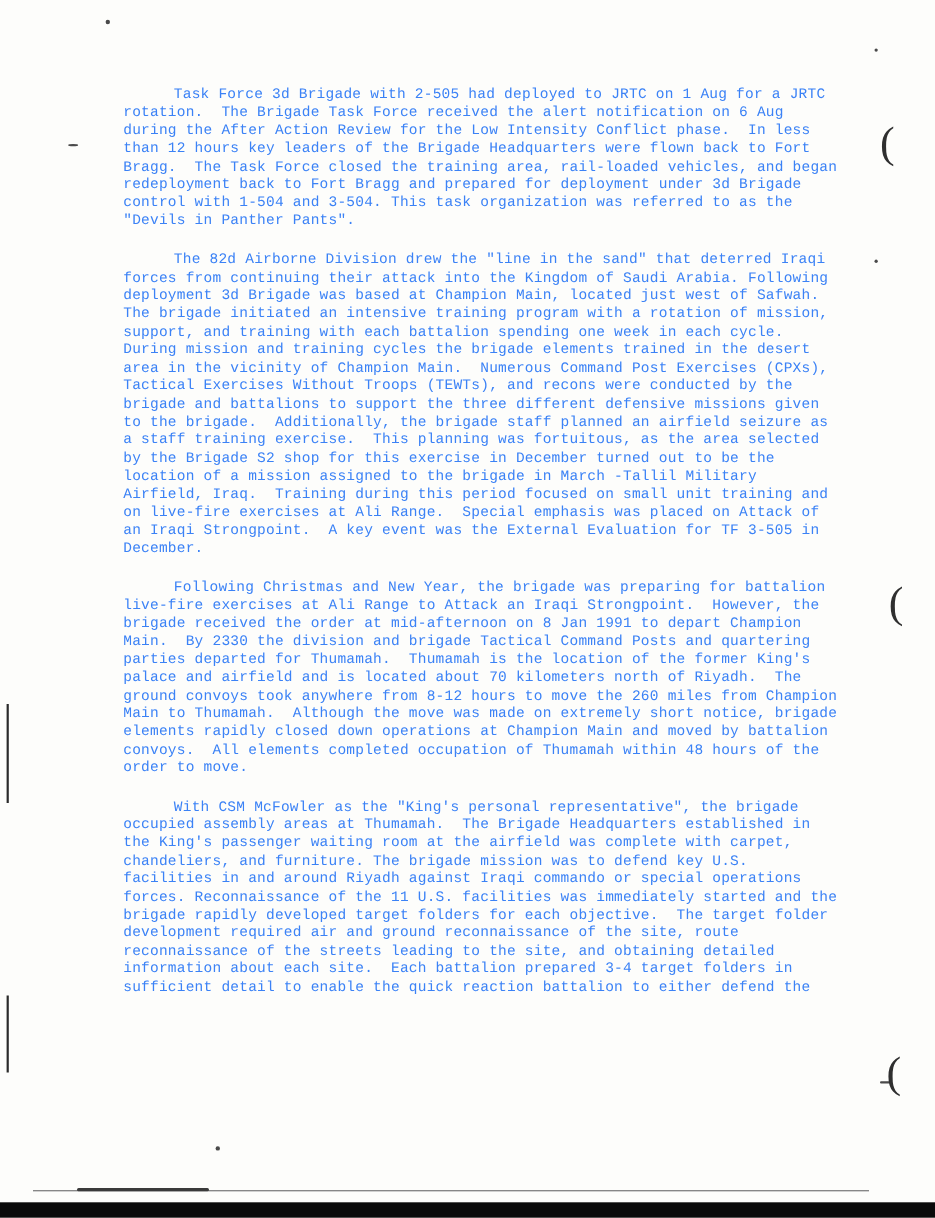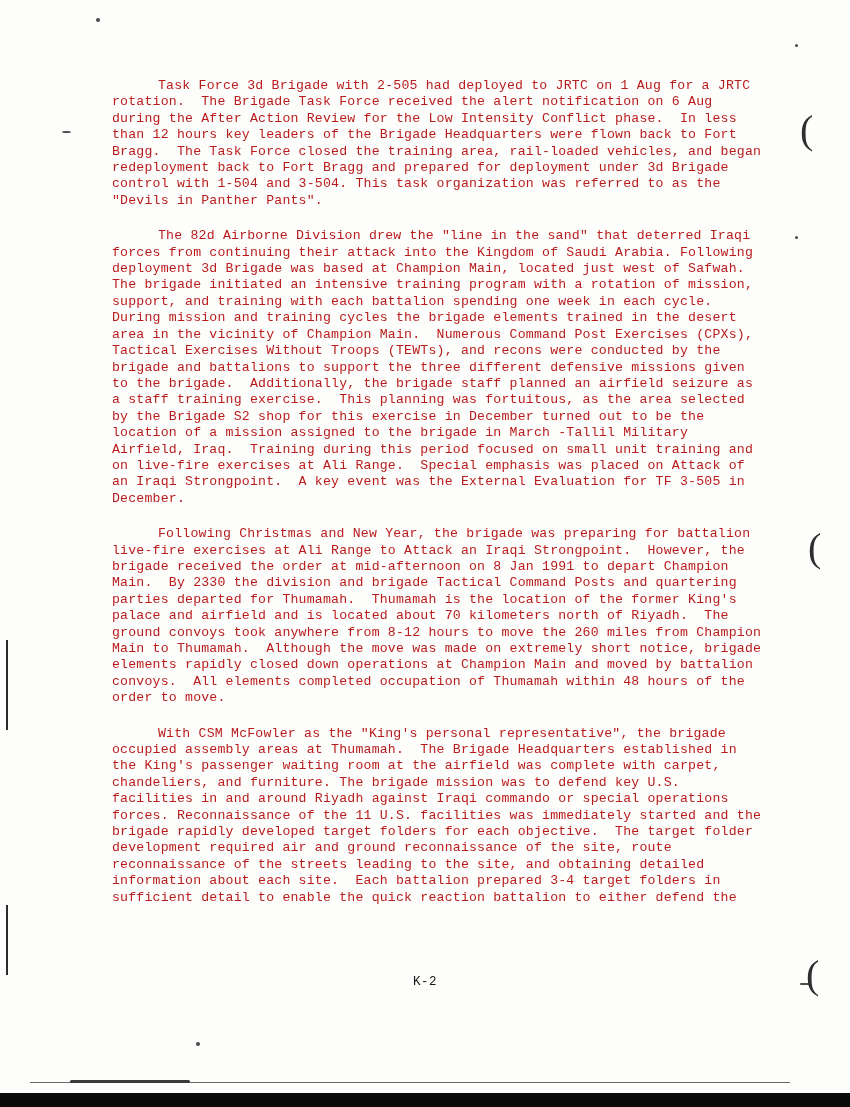--- a/index.html
+++ b/index.html
@@ -86,21 +86,21 @@
     left: 112px;
     top: 78px;
     width: 650px;
   }
 
   p.para {
     margin: 0 0 19px 0;
     font-size: 13.2px;
     line-height: 16.4px;
     letter-spacing: 0.2px;
-    color: #b91c1c;
+    color: #3b82f6;
     white-space: pre-wrap;
     text-indent: 46px;
     font-family: Liberation Mono, monospace;
   }
 
   .page-number {
     position: absolute;
     left: 0;
     right: 0;
     top: 975px;
@@ -130,17 +130,16 @@
   <div class="edge-left-mark m1"></div>
   <div class="edge-left-mark m2"></div>
 
   <div class="content">
     <p class="para">Task Force 3d Brigade with 2-505 had deployed to JRTC on 1 Aug for a JRTC rotation.  The Brigade Task Force received the alert notification on 6 Aug during the After Action Review for the Low Intensity Conflict phase.  In less than 12 hours key leaders of the Brigade Headquarters were flown back to Fort Bragg.  The Task Force closed the training area, rail-loaded vehicles, and began redeployment back to Fort Bragg and prepared for deployment under 3d Brigade control with 1-504 and 3-504. This task organization was referred to as the "Devils in Panther Pants".</p>
     <p class="para">The 82d Airborne Division drew the "line in the sand" that deterred Iraqi forces from continuing their attack into the Kingdom of Saudi Arabia. Following deployment 3d Brigade was based at Champion Main, located just west of Safwah.  The brigade initiated an intensive training program with a rotation of mission, support, and training with each battalion spending one week in each cycle.  During mission and training cycles the brigade elements trained in the desert area in the vicinity of Champion Main.  Numerous Command Post Exercises (CPXs), Tactical Exercises Without Troops (TEWTs), and recons were conducted by the brigade and battalions to support the three different defensive missions given to the brigade.  Additionally, the brigade staff planned an airfield seizure as a staff training exercise.  This planning was fortuitous, as the area selected by the Brigade S2 shop for this exercise in December turned out to be the location of a mission assigned to the brigade in March -Tallil Military Airfield, Iraq.  Training during this period focused on small unit training and on live-fire exercises at Ali Range.  Special emphasis was placed on Attack of an Iraqi Strongpoint.  A key event was the External Evaluation for TF 3-505 in December.</p>
     <p class="para">Following Christmas and New Year, the brigade was preparing for battalion live-fire exercises at Ali Range to Attack an Iraqi Strongpoint.  However, the brigade received the order at mid-afternoon on 8 Jan 1991 to depart Champion Main.  By 2330 the division and brigade Tactical Command Posts and quartering parties departed for Thumamah.  Thumamah is the location of the former King's palace and airfield and is located about 70 kilometers north of Riyadh.  The ground convoys took anywhere from 8-12 hours to move the 260 miles from Champion Main to Thumamah.  Although the move was made on extremely short notice, brigade elements rapidly closed down operations at Champion Main and moved by battalion convoys.  All elements completed occupation of Thumamah within 48 hours of the order to move.</p>
     <p class="para">With CSM McFowler as the "King's personal representative", the brigade occupied assembly areas at Thumamah.  The Brigade Headquarters established in the King's passenger waiting room at the airfield was complete with carpet, chandeliers, and furniture. The brigade mission was to defend key U.S. facilities in and around Riyadh against Iraqi commando or special operations forces. Reconnaissance of the 11 U.S. facilities was immediately started and the brigade rapidly developed target folders for each objective.  The target folder development required air and ground reconnaissance of the site, route reconnaissance of the streets leading to the site, and obtaining detailed information about each site.  Each battalion prepared 3-4 target folders in sufficient detail to enable the quick reaction battalion to either defend the</p>
   </div>
 
-  <div class="page-number">K-2</div>
 
   <div class="edge-bottom-line"></div>
   <div class="edge-bottom-bar"></div>
 </div>
 
 </body></html>

